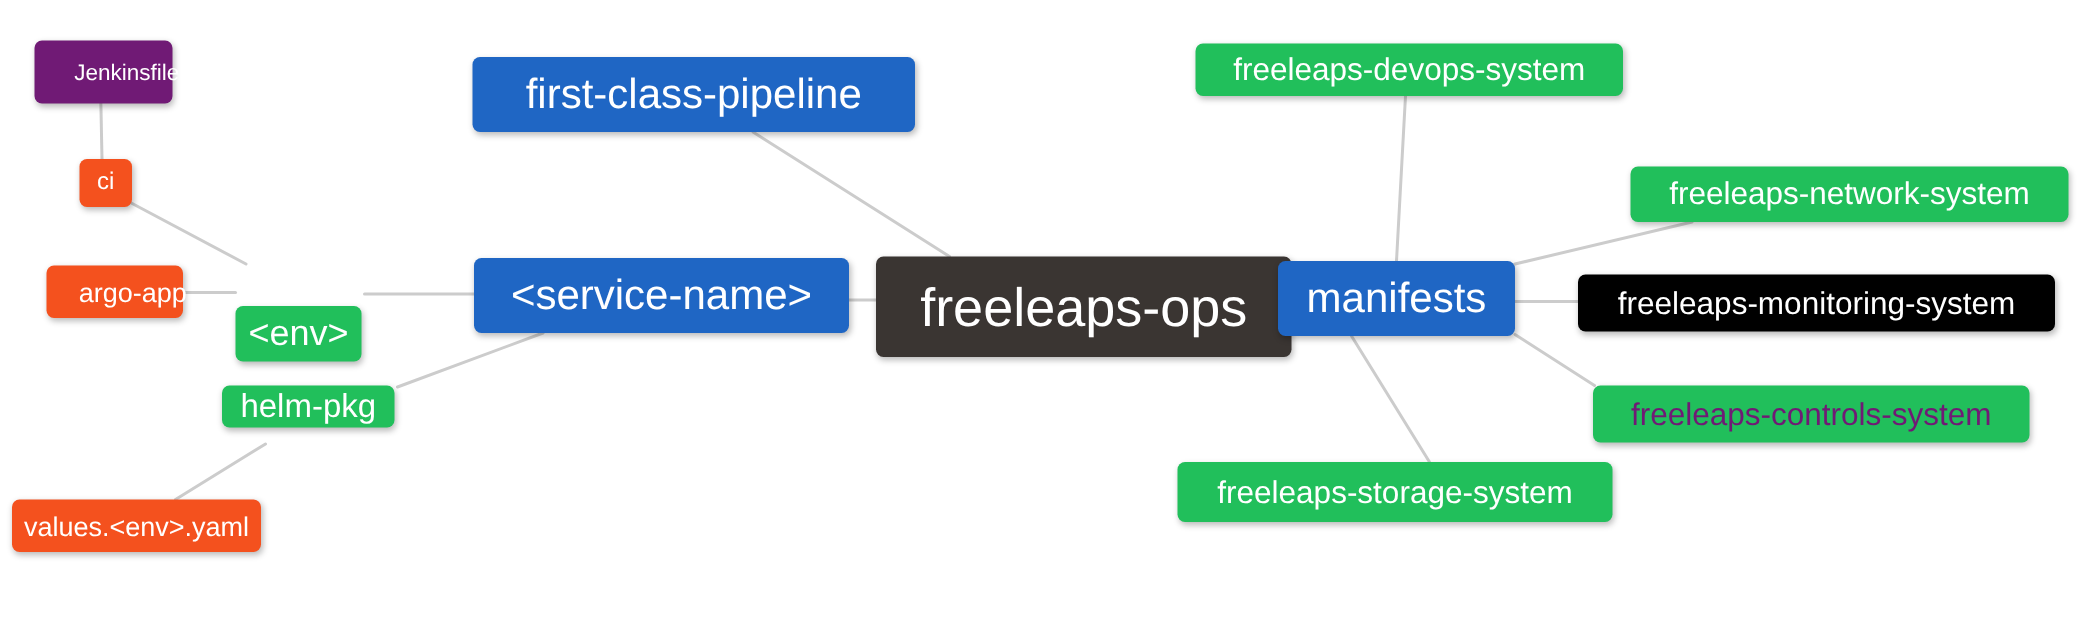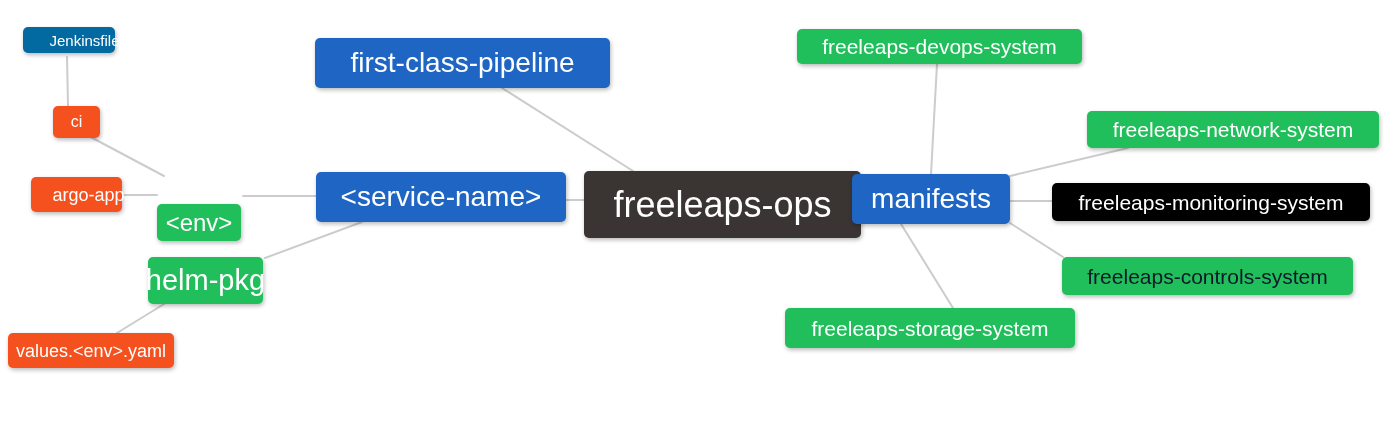--- a/index.html
+++ b/index.html
@@ -53,29 +53,29 @@
       <line x1="502" y1="88" x2="633" y2="171" stroke="#cccccc" stroke-width="2" stroke-linecap="round"></line>
       <line x1="566" y1="200" x2="584" y2="200" stroke="#cccccc" stroke-width="2" stroke-linecap="round"></line>
       <line x1="846" y1="200" x2="852" y2="200" stroke="#cccccc" stroke-width="2" stroke-linecap="round"></line>
       <line x1="931" y1="174" x2="937" y2="64" stroke="#cccccc" stroke-width="2" stroke-linecap="round"></line>
       <line x1="1010" y1="176" x2="1128" y2="148" stroke="#cccccc" stroke-width="2" stroke-linecap="round"></line>
       <line x1="1010" y1="201" x2="1052" y2="201" stroke="#cccccc" stroke-width="2" stroke-linecap="round"></line>
       <line x1="1010" y1="223" x2="1063" y2="257" stroke="#cccccc" stroke-width="2" stroke-linecap="round"></line>
       <line x1="901" y1="224" x2="953" y2="308" stroke="#cccccc" stroke-width="2" stroke-linecap="round"></line>
     </svg>
   <div id="nodes-layer">
-      <div class="node" style="left: 23px; top: 27px; width: 92px; height: 26px; font-size: 15px; background: #0369a1; color: rgb(255, 255, 255); padding-left: 31px;">Jenkinsfile</div>
-      <div class="node" style="left: 53px; top: 106px; width: 47px; height: 32px; font-size: 16px; background: rgb(244, 81, 30); color: rgb(255, 255, 255);">ci</div>
+      <div class="node" style="left: 23px; top: 27px; width: 92px; height: 42px; font-size: 15px; background: #701a75; color: rgb(255, 255, 255); padding-left: 31px;">Jenkinsfile</div>
+      <div class="node" style="left: 53px; top: 106px; width: 35px; height: 32px; font-size: 16px; background: rgb(244, 81, 30); color: rgb(255, 255, 255);">ci</div>
       <div class="node" style="left: 31px; top: 177px; width: 91px; height: 35px; font-size: 18px; background: rgb(244, 81, 30); color: rgb(255, 255, 255); padding-left: 24px;">argo-app</div>
       <div class="node" style="left: 157px; top: 176px; width: 84px; height: 37px; font-size: 24px; background: rgb(33, 191, 91); color: rgb(255, 255, 255); margin-top: 28px;">&lt;env&gt;</div>
-      <div class="node" style="left: 148px; top: 257px; width: 115px; height: 47px; font-size: 29px; background: rgb(33, 191, 91); color: rgb(255, 255, 255);">helm-pkg</div>
+      <div class="node" style="left: 148px; top: 257px; width: 115px; height: 28px; font-size: 22px; background: rgb(33, 191, 91); color: rgb(255, 255, 255);">helm-pkg</div>
       <div class="node" style="left: 8px; top: 333px; width: 166px; height: 35px; font-size: 18px; background: rgb(244, 81, 30); color: rgb(255, 255, 255);">values.&lt;env&gt;.yaml</div>
       <div class="node" style="left: 315px; top: 38px; width: 295px; height: 50px; font-size: 28px; background: rgb(31, 102, 196); color: rgb(255, 255, 255);">first-class-pipeline</div>
       <div class="node" style="left: 316px; top: 172px; width: 250px; height: 50px; font-size: 28px; background: rgb(31, 102, 196); color: rgb(255, 255, 255);">&lt;service-name&gt;</div>
       <div class="node" style="left: 584px; top: 171px; width: 277px; height: 67px; font-size: 36px; background: rgb(58, 53, 50); color: rgb(255, 255, 255);">freeleaps-ops</div>
       <div class="node" style="left: 852px; top: 174px; width: 158px; height: 50px; font-size: 28px; background: rgb(31, 102, 196); color: rgb(255, 255, 255);">manifests</div>
       <div class="node" style="left: 797px; top: 29px; width: 285px; height: 35px; font-size: 21px; background: rgb(33, 191, 91); color: rgb(255, 255, 255);">freeleaps-devops-system</div>
       <div class="node" style="left: 1055px; top: 111px; width: 292px; height: 37px; font-size: 21px; background: rgb(33, 191, 91); color: rgb(255, 255, 255); margin-left: 32px;">freeleaps-network-system</div>
       <div class="node" style="left: 1052px; top: 183px; width: 318px; height: 38px; font-size: 21px; background: #000000; color: rgb(255, 255, 255);">freeleaps-monitoring-system</div>
-      <div class="node" style="left: 1062px; top: 257px; width: 291px; height: 38px; font-size: 21px; background: rgb(33, 191, 91); color: #0f172a;">freeleaps-controls-system</div>
+      <div class="node" style="left: 1062px; top: 257px; width: 291px; height: 38px; font-size: 21px; background: rgb(33, 191, 91); color: #701a75;">freeleaps-controls-system</div>
       <div class="node" style="left: 785px; top: 308px; width: 290px; height: 40px; font-size: 21px; background: rgb(33, 191, 91); color: rgb(255, 255, 255);">freeleaps-storage-system</div>
     </div>
 </div>
 
 </body></html>

